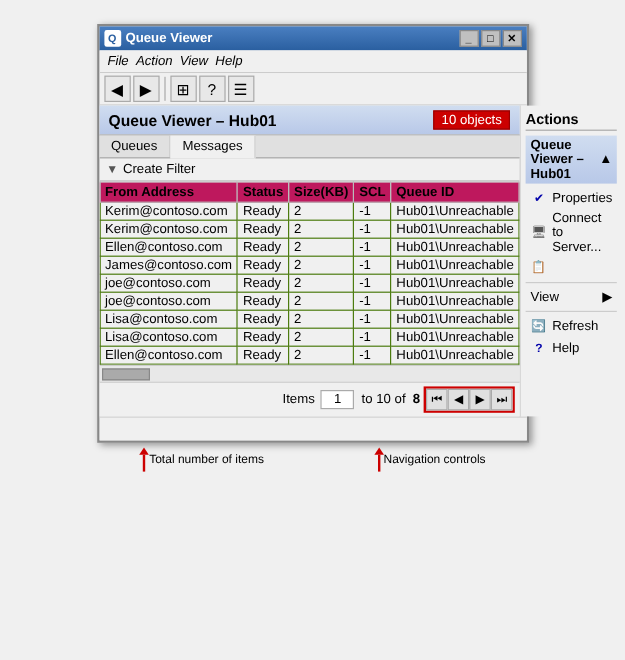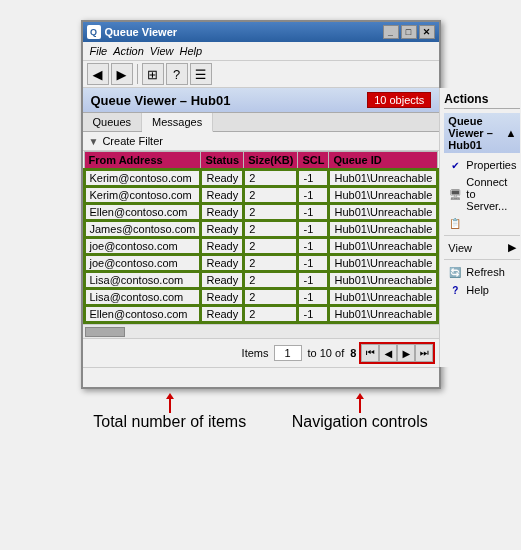--- a/index.html
+++ b/index.html
@@ -215,21 +215,21 @@
     }
     .data-table th {
       background: #be185d;
       border: 1px solid #bbb;
       padding: 2px 4px;
       text-align: left;
       font-weight: bold;
       white-space: nowrap;
     }
     .data-table td {
-      border: 3px solid #4d7c0f;
+      border: 1px solid #4d7c0f;
       padding: 1px 4px;
       white-space: nowrap;
       overflow: hidden;
     }
 
     
     .table-container {
       overflow: hidden;
       flex: 1;
       position: relative;
@@ -362,23 +362,23 @@
     }
 
     .bottom-annotations {
       display: flex;
       justify-content: space-around;
       width: 380px;
       margin-top: 4px;
     }
     .bottom-ann {
       display: flex;
-      flex-direction: column;
-      align-items: center;
-      font-size: 16px;
+      flex-direction: row;
+      align-items: center;
+      font-size: 10px;
       text-align: center;
     }
   </style>
 </head>
 <body>
 
 <div class="layout-wrapper">
 
 
   <div class="window">

